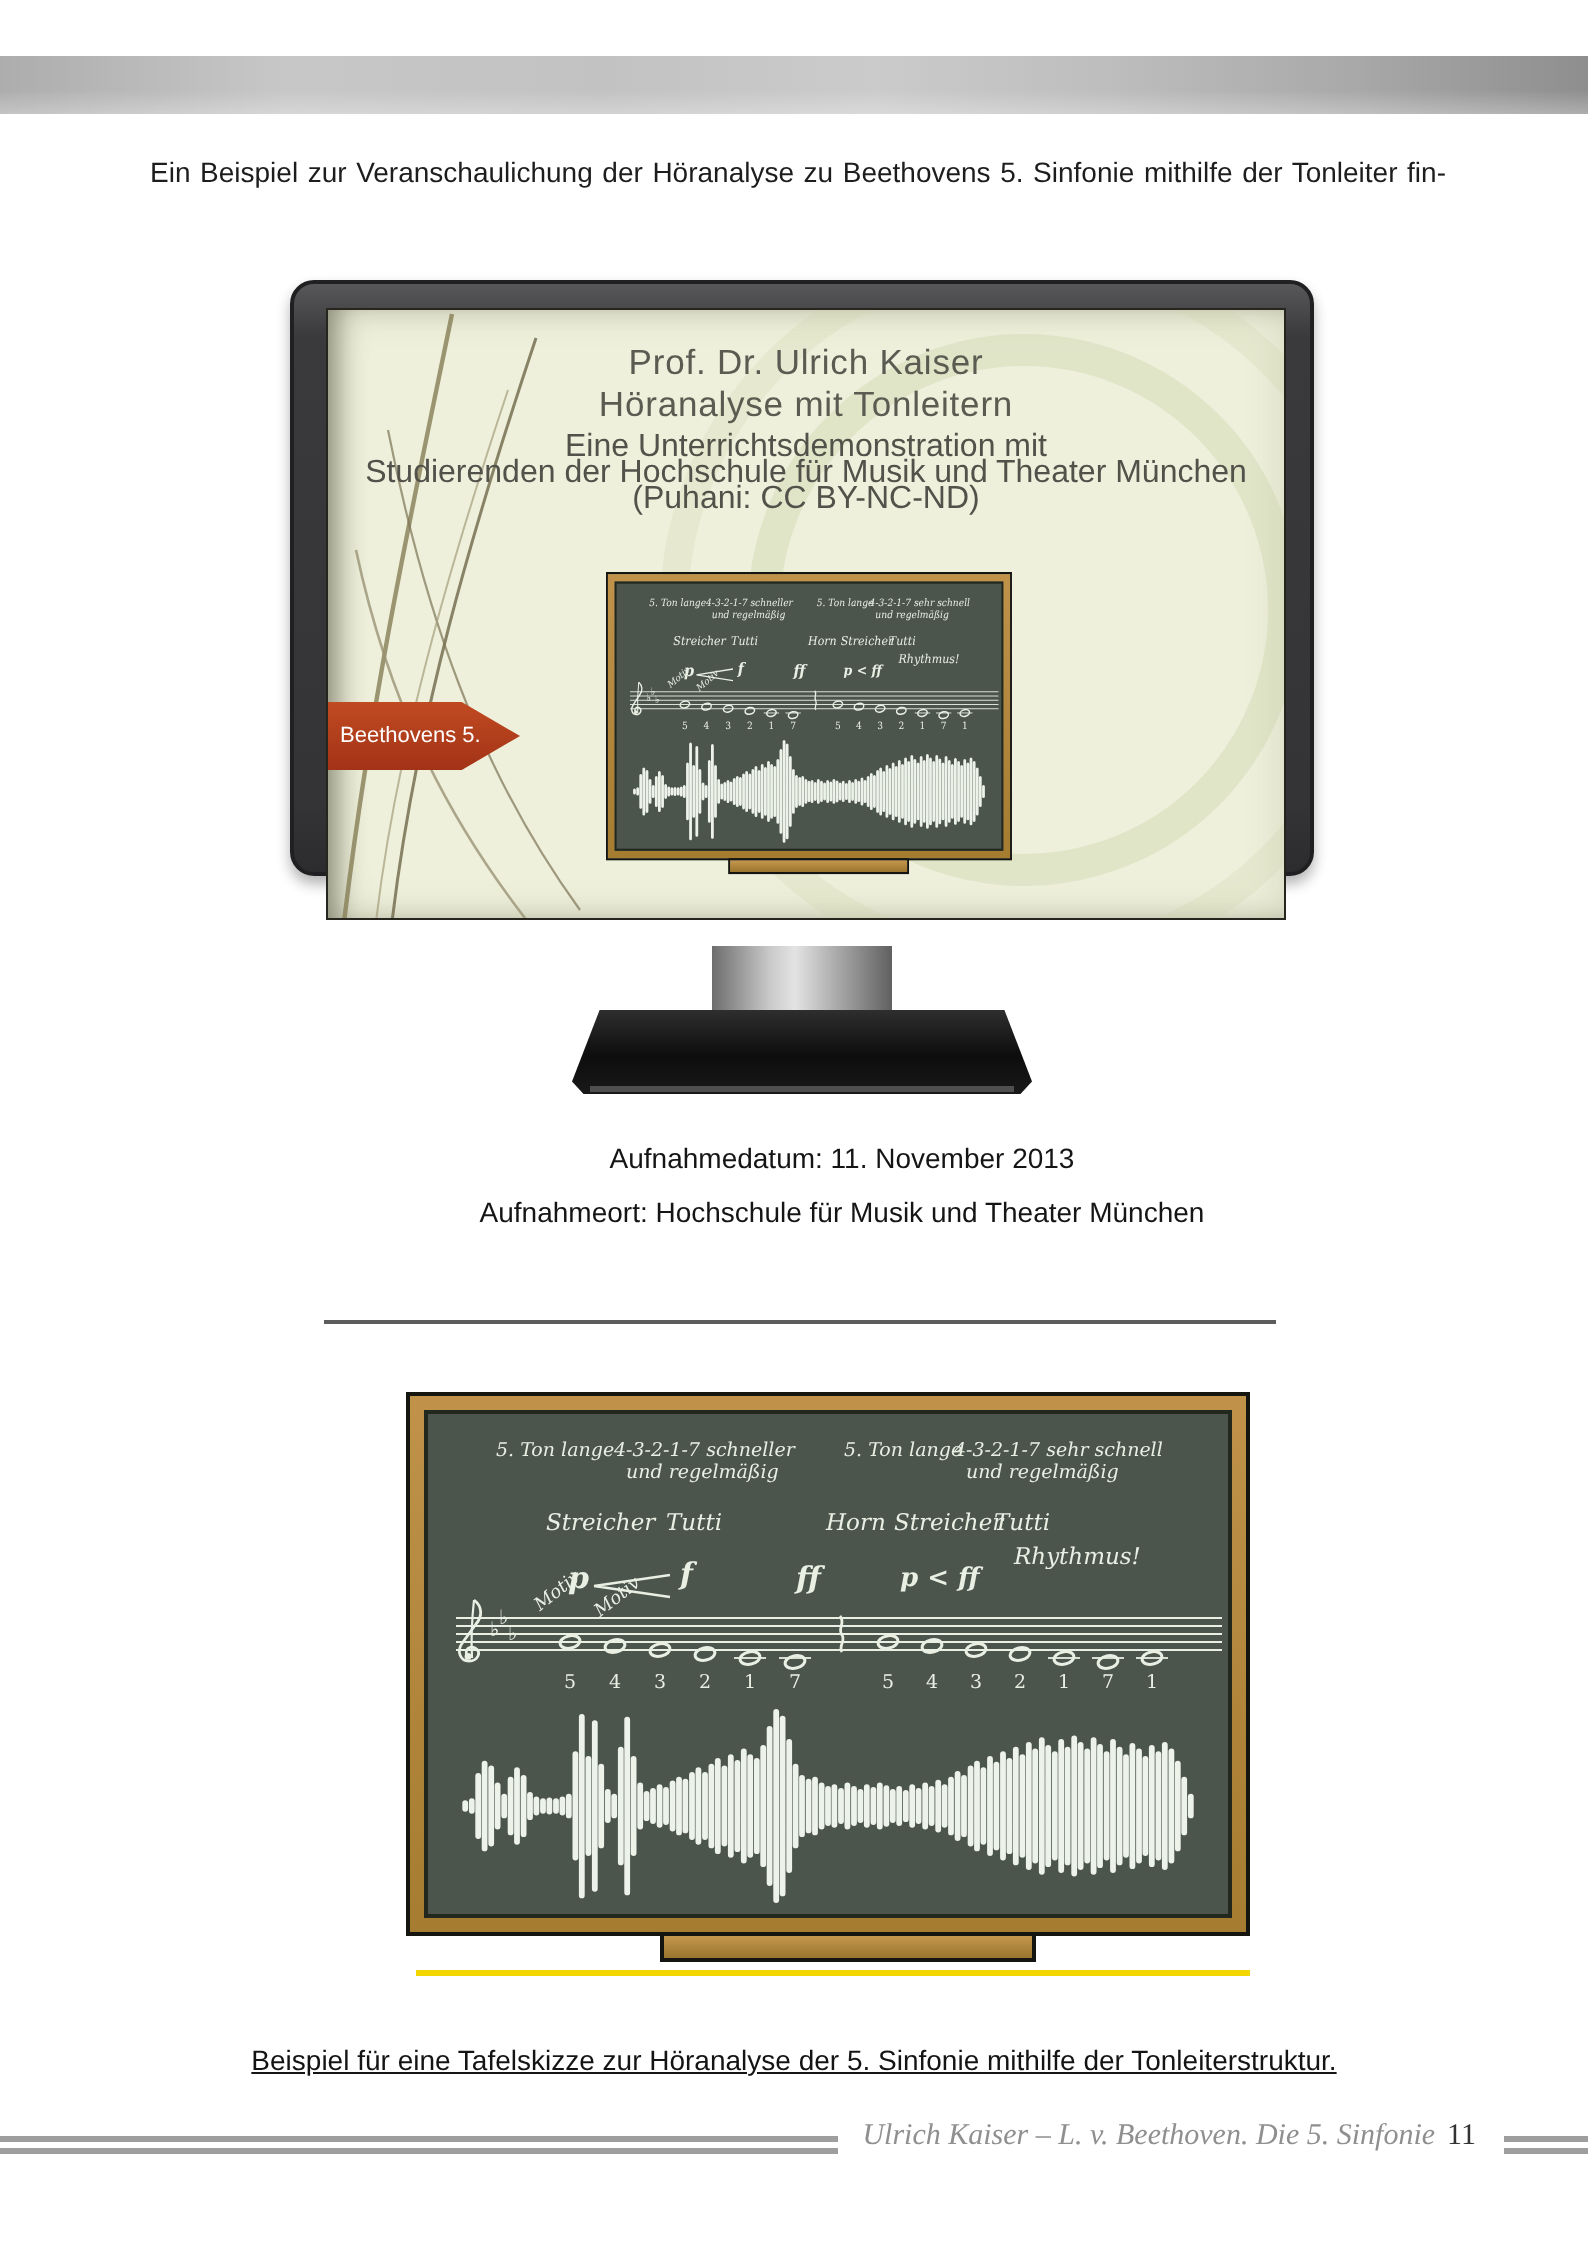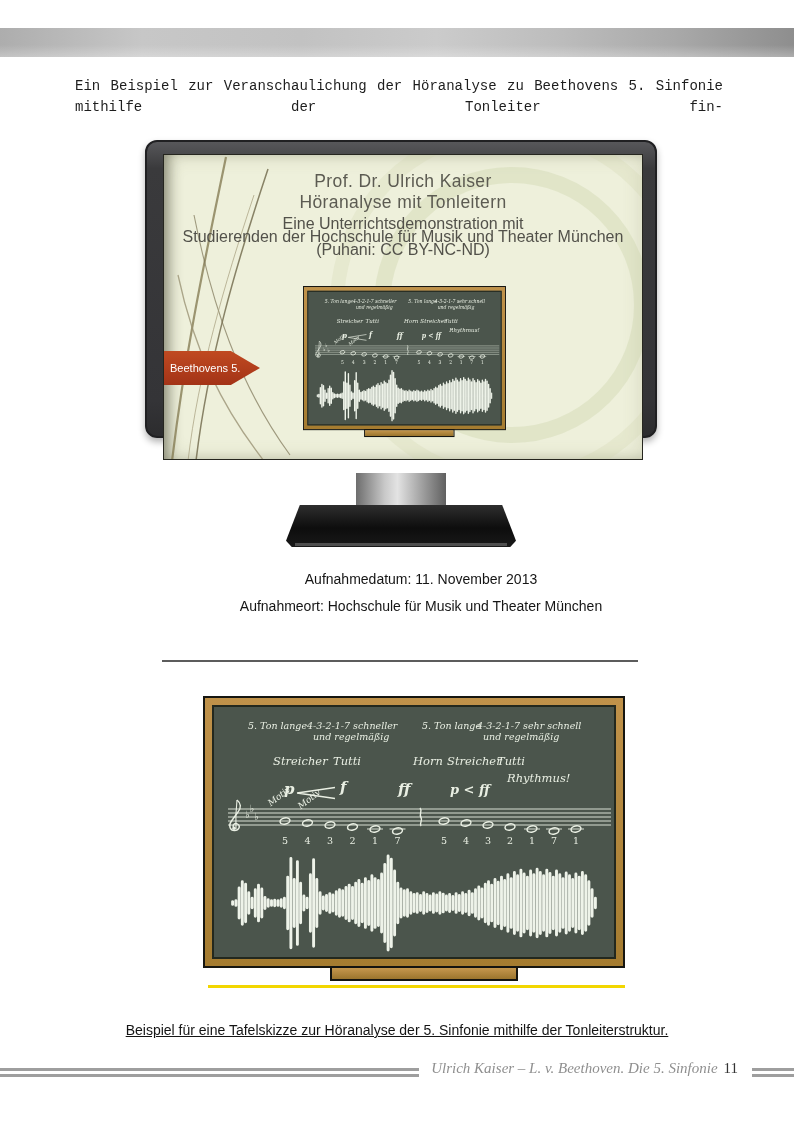--- a/index.html
+++ b/index.html
@@ -9,21 +9,21 @@
 
   
   .top-bar { position:absolute; left:0; top:28px; width:794px; height:29px;
     background:linear-gradient(90deg,#adadad 0%,#c7c7c7 18%,#c2c2c2 38%,#cbcbcb 55%,#bdbdbd 70%,#a9a9a9 85%,#8e8e8e 100%); }
   .top-bar::after{content:"";position:absolute;left:0;right:0;bottom:0;height:40%;
     background:linear-gradient(180deg,rgba(255,255,255,0),rgba(255,255,255,.28));}
 
   
   .para { position:absolute; left:75px; top:76px; width:648px; font-size:14px;
           line-height:21px; color:#1d1d1d; }
-  .para .l1 { text-align:justify; text-align-last:justify;font-family:Liberation Mono, monospace; }
+  .para .l1 { text-align:justify; text-align-last:justify; }
 
   
   .monitor { position:absolute; left:145px; top:140px; width:512px; height:408px; }
   .monitor-frame { position:absolute; left:0; top:0; width:512px; height:298px;
      background:linear-gradient(180deg,#57575a,#3a3a3c 9%,#343437 88%,#2c2c2e);
      border:2px solid #202022; border-radius:12px; box-shadow:0 4px 7px rgba(0,0,0,.3); }
   .screen { position:absolute; left:16px; top:12px; width:480px; height:306px;
      background:#eef0db; overflow:hidden; border:1px solid #26261f;
      box-shadow:inset 10px 0 14px -6px rgba(45,45,30,.5), inset 0 0 20px rgba(100,100,60,.18); }
   .arcs { position:absolute; right:-60px; top:-40px; }

